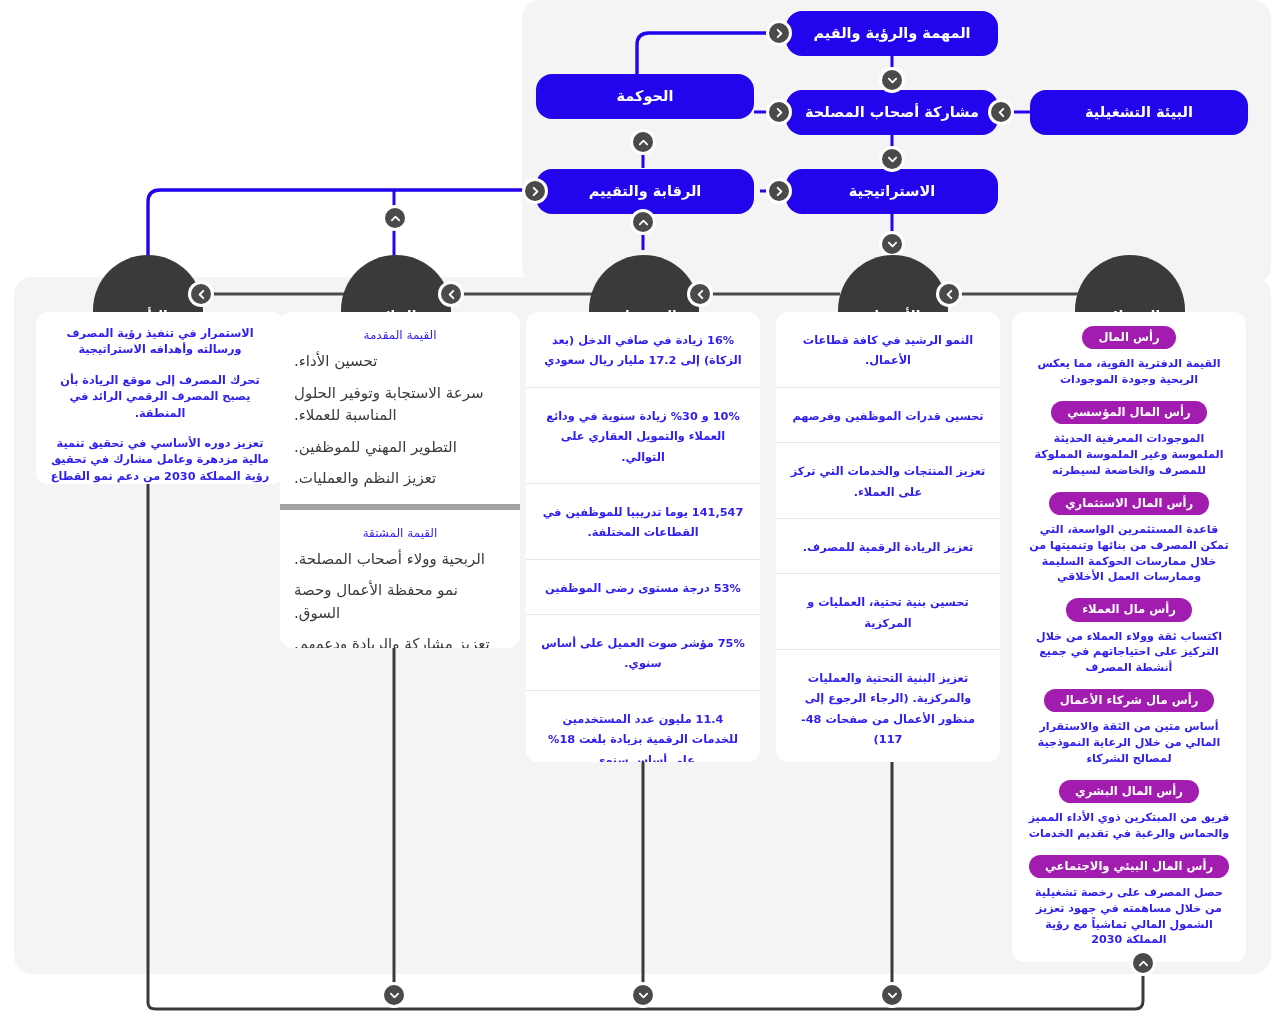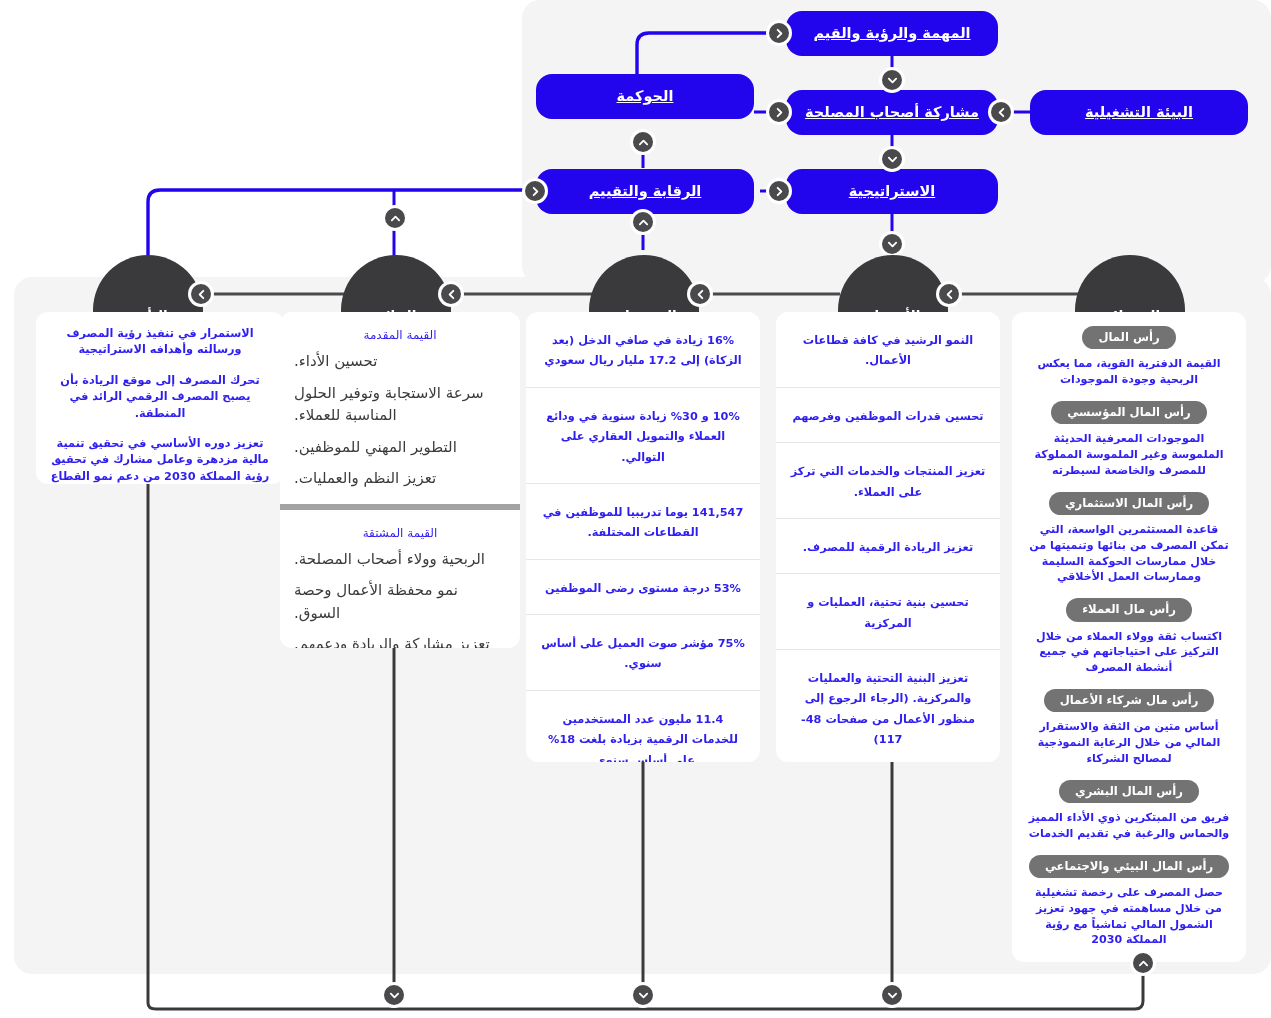--- a/index.html
+++ b/index.html
@@ -24,21 +24,21 @@
 
   
   .lines{position:absolute;left:0;top:0;width:1271px;height:1018px;pointer-events:none;}
 
   
   .bluebox{
     position:absolute;background:#2205ec;border-radius:16px;
     display:flex;align-items:center;justify-content:center;
     color:#ffffff;font-size:14.5px;font-weight:700;letter-spacing:0;
     text-align:center;line-height:1.2;
-    box-sizing:border-box;padding:0 14px;text-decoration:underline;
+    box-sizing:border-box;padding:0 14px;
   }
 
   
   .dome{
     position:absolute;width:110px;height:78px;
     background:#3a3a3c;
     border-top-left-radius:55px;border-top-right-radius:55px;
     border-bottom-left-radius:6px;border-bottom-right-radius:6px;
     display:flex;align-items:flex-end;justify-content:center;
     color:#fff;font-size:13.5px;font-weight:600;
@@ -65,21 +65,21 @@
   .cardpad{padding:14px 14px 16px 14px;}
 
   .blue-txt{color:#2f1ef0;font-size:11.3px;line-height:1.45;text-align:center;font-weight:700;}
   .gray-txt{color:#3b3b3b;font-size:15px;line-height:1.5;text-align:left;font-weight:400;}
   .hdr-blue{color:#2f1ef0;font-size:12px;font-weight:400;text-align:center;margin-bottom:8px;}
 
   .rowitem{padding:17px 13px;text-align:center;}
   .rowitem + .rowitem{border-top:1px solid #e6e6e6;}
 
   .pill{
-    display:inline-block;background:#737373;color:#ffffff;
+    display:inline-block;background:#a21caf;color:#ffffff;
     border-radius:13px;padding:4px 16px 5px 16px;
     font-size:11.6px;font-weight:700;line-height:1.25;white-space:nowrap;
   }
   .pillwrap{text-align:center;margin:0 0 7px 0;}
   .capblock{padding:4px 8px 9px 8px;}
   .capblock .blue-txt{font-size:11.1px;line-height:1.42;}
 
   .sect{padding:16px 14px 14px 14px;}
   .sect + .sect{border-top:6px solid #a3a3a3;}
   .sect p{margin:0 0 9px 0;}

